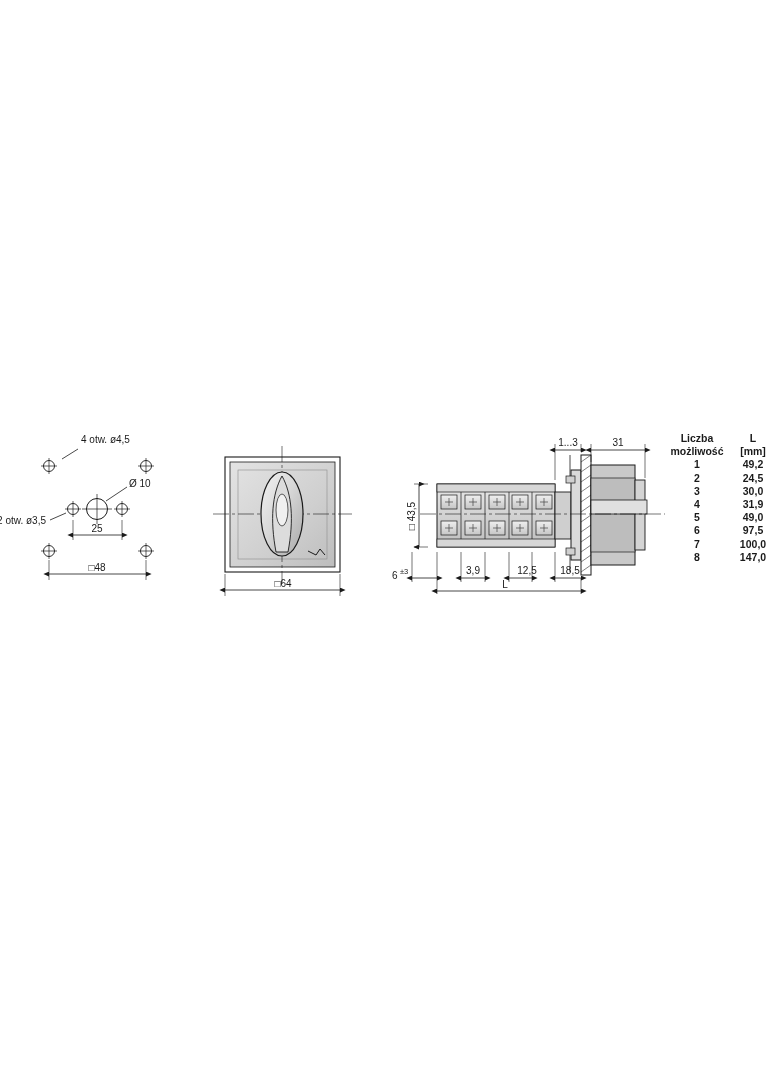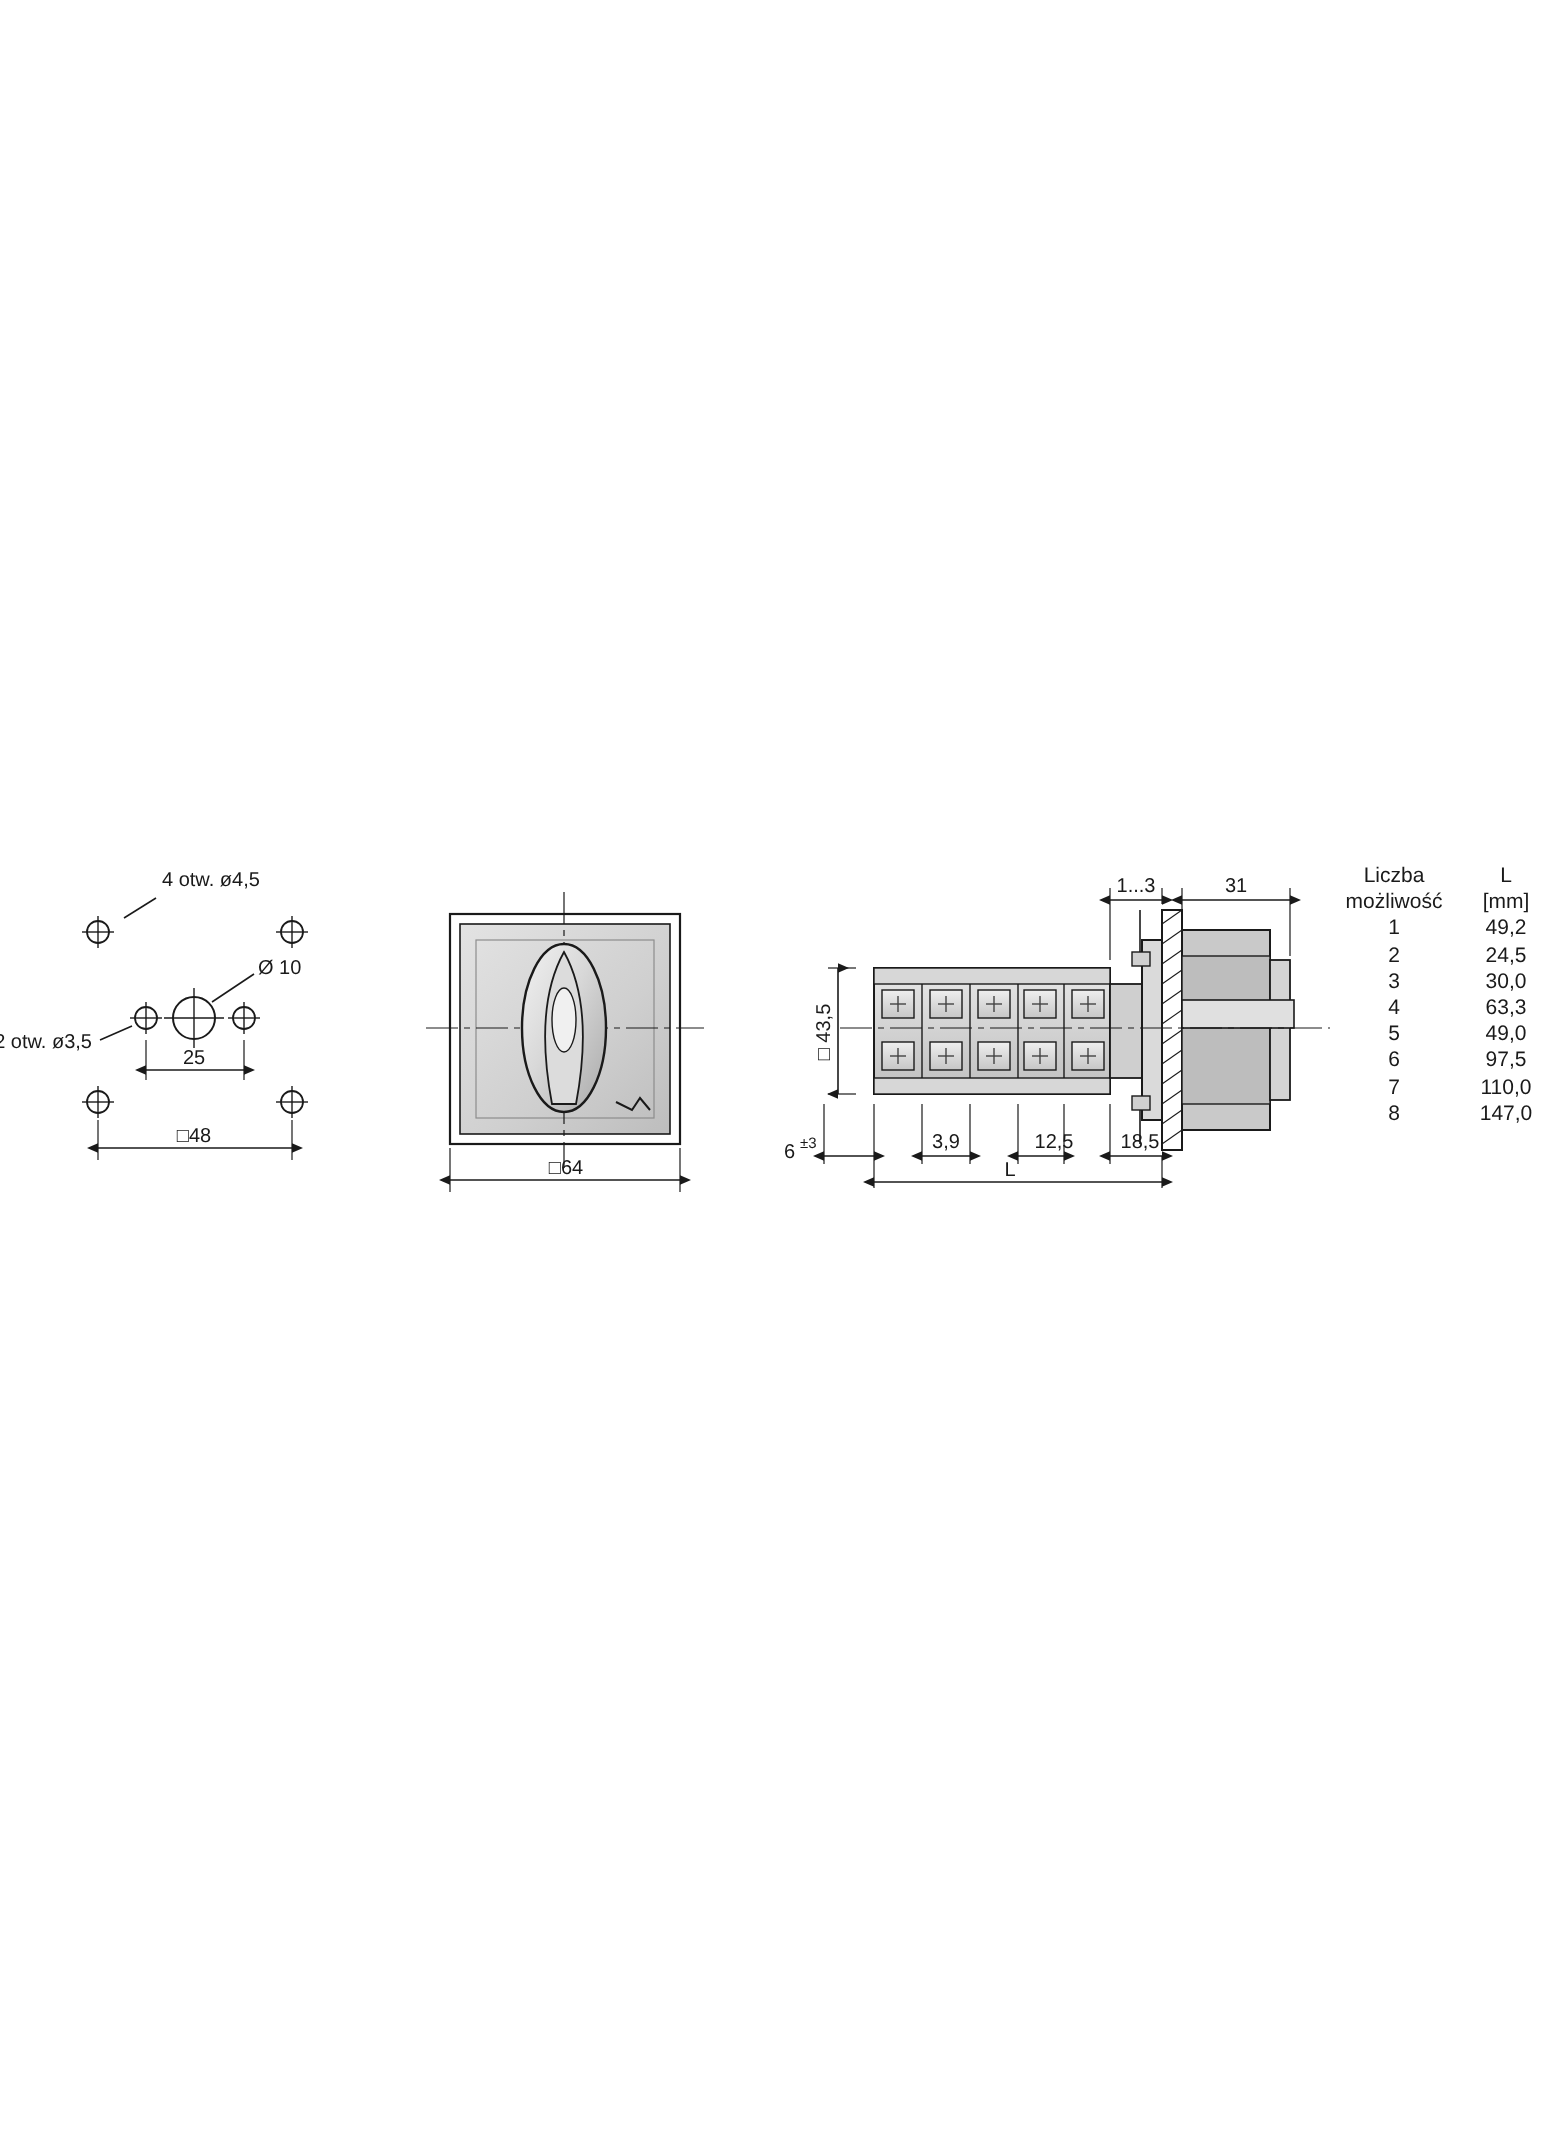--- a/index.html
+++ b/index.html
@@ -34,21 +34,21 @@
     width: 112px;
     font-size: 10.5px;
     line-height: 13.2px;
     color: #1a1a1a;
   }
   .dim-table table {
     border-collapse: collapse;
     width: 100%;
   }
   .dim-table th, .dim-table td {
-    font-weight: normal;
+    font-weight: bold;
     padding: 0;
     text-align: center;
     font-size: 10.5px;
     line-height: 13.2px;
     white-space: nowrap;
   }
   .dim-table th.col-seg, .dim-table td.col-seg {
     width: 58px;
     text-align: center;
   }
@@ -342,33 +342,33 @@
         <tr>
           <td class="col-seg">2</td>
           <td class="col-l">24,5</td>
         </tr>
         <tr>
           <td class="col-seg">3</td>
           <td class="col-l">30,0</td>
         </tr>
         <tr>
           <td class="col-seg">4</td>
-          <td class="col-l">63,3</td>
+          <td class="col-l">31,9</td>
         </tr>
         <tr>
           <td class="col-seg">5</td>
           <td class="col-l">49,0</td>
         </tr>
         <tr>
           <td class="col-seg">6</td>
           <td class="col-l">97,5</td>
         </tr>
         <tr>
           <td class="col-seg">7</td>
-          <td class="col-l">110,0</td>
+          <td class="col-l">100,0</td>
         </tr>
         <tr>
           <td class="col-seg">8</td>
           <td class="col-l">147,0</td>
         </tr>
       </tbody>
     </table>
   </div>
 
 

